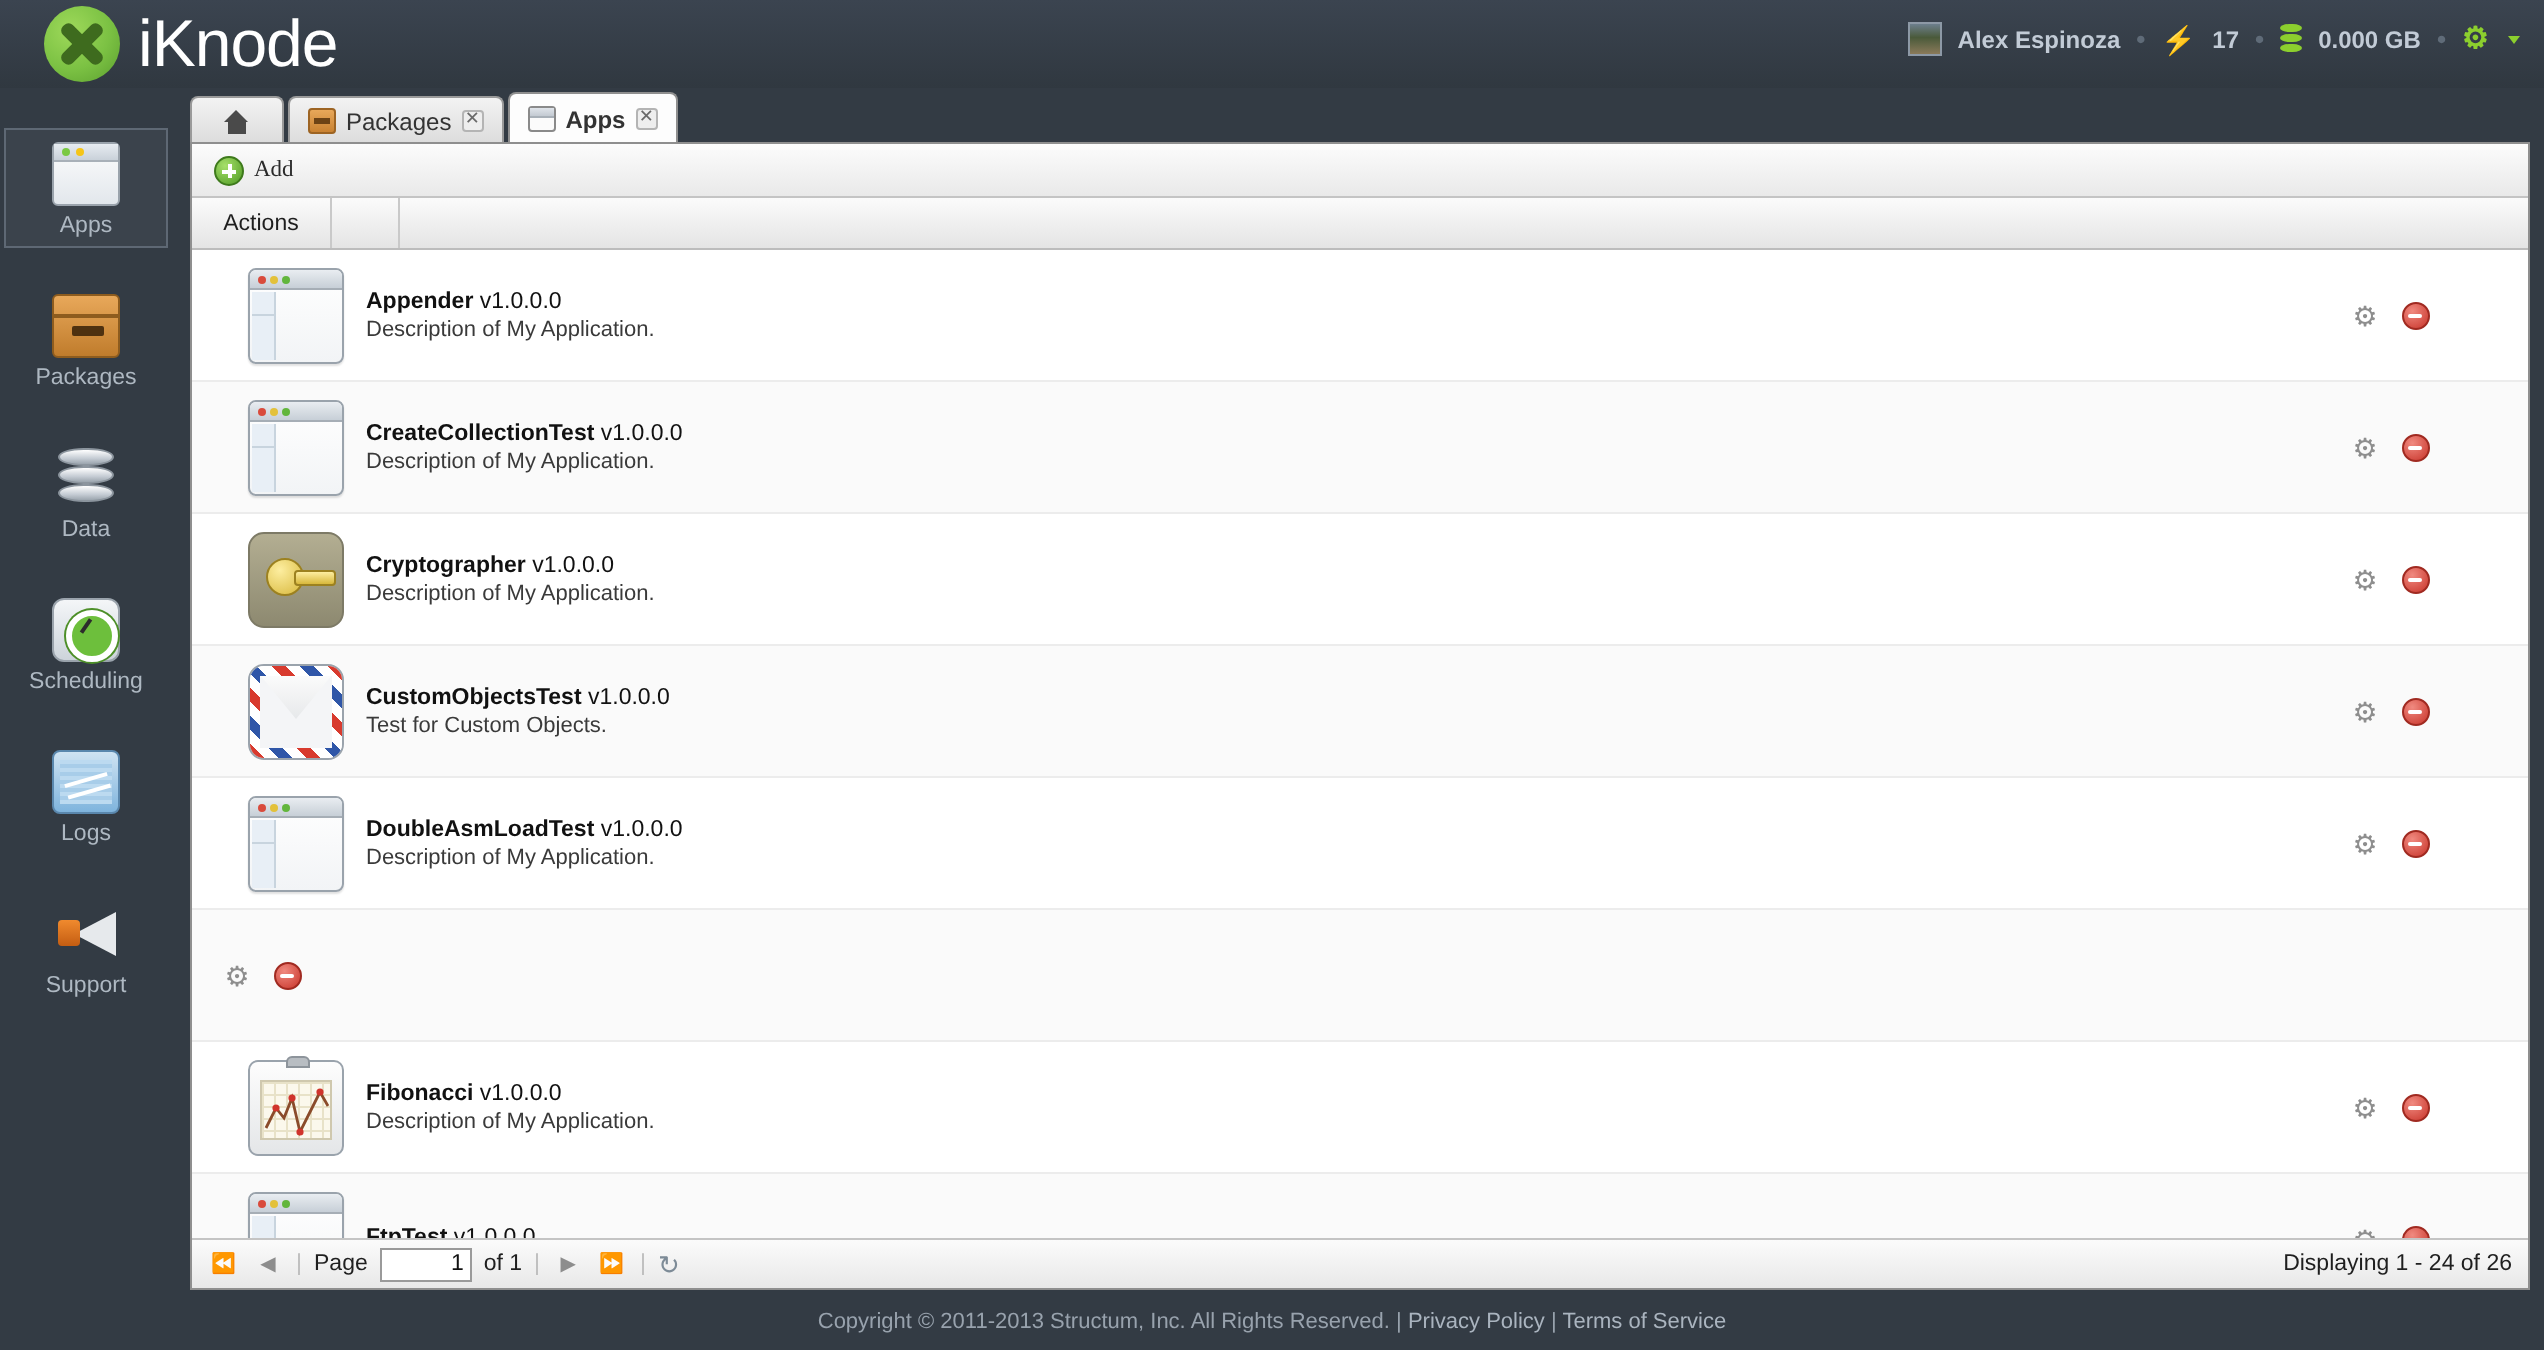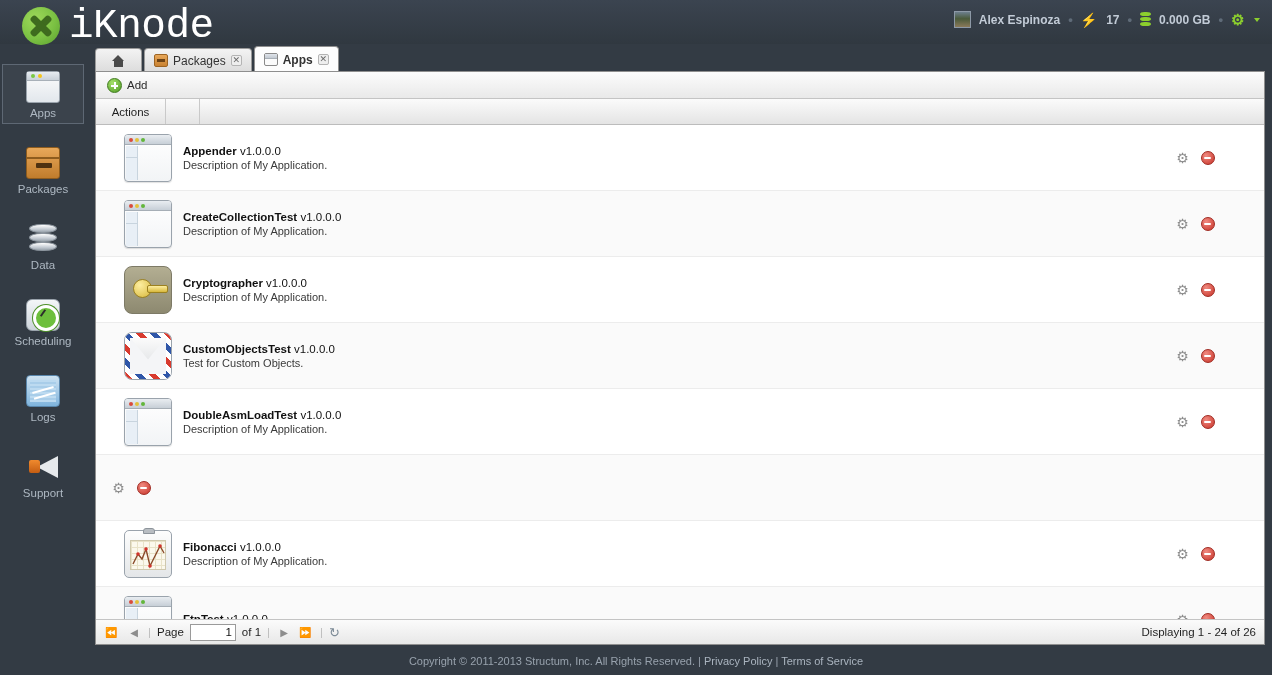--- a/index.html
+++ b/index.html
@@ -25,22 +25,22 @@
     background: radial-gradient(circle at 35% 32%, #9ed95a 0%, #7bc143 55%, #5a9e2e 100%);
     position: relative;
   }
   .logo-mark::before, .logo-mark::after {
     content: ""; position: absolute; left: 50%; top: 50%;
     width: 7px; height: 26px; background: #3e6b1e; border-radius: 3px;
   }
   .logo-mark::before { transform: translate(-50%,-50%) rotate(45deg); }
   .logo-mark::after  { transform: translate(-50%,-50%) rotate(-45deg); }
   .logo-text {
-    color: #ffffff; font-size: 41px; letter-spacing: -0.5px;
-    font-family: Liberation Mono, monospace;
+    color: #ffffff; font-size: 33px; letter-spacing: -0.5px;
+    font-family: Liberation Sans, sans-serif;
   }
 
   .userbar {
     position: absolute; right: 12px; top: 11px;
     display: flex; align-items: center; gap: 8px;
     color: #c2cbd6; font-size: 12px; font-weight: bold;
   }
   .avatar {
     width: 17px; height: 17px; border: 1px solid #8d99a6;
     background: linear-gradient(to bottom, #6d7f8d 0%, #4a5a3a 45%, #8a7a5a 100%);
@@ -220,20 +220,21 @@
   .panel {
     position: absolute; left: 95px; top: 71px; width: 1170px; height: 574px;
     background: #ffffff; border: 1px solid #8f8f8f;
   }
 
   .toolbar {
     height: 27px; display: flex; align-items: center; justify-content: space-between;
     padding: 0 2px 0 6px;
     background: linear-gradient(to bottom, #fcfcfc 0%, #e9e9e9 100%);
     border-bottom: 1px solid #c4c4c4;
+    font-family: Liberation Serif, serif;
   }
   .tb-btn {
     display: flex; align-items: center; gap: 5px;
     font-size: 11.5px; color: #2b2b2b; padding: 2px 5px;
   }
   .tb-right { display: flex; align-items: center; gap: 4px; }
   .ico-add {
     width: 15px; height: 15px; border-radius: 50%;
     background: radial-gradient(circle at 35% 30%, #a6e06a, #4f9a24);
     border: 1px solid #3e7a1c; position: relative;

